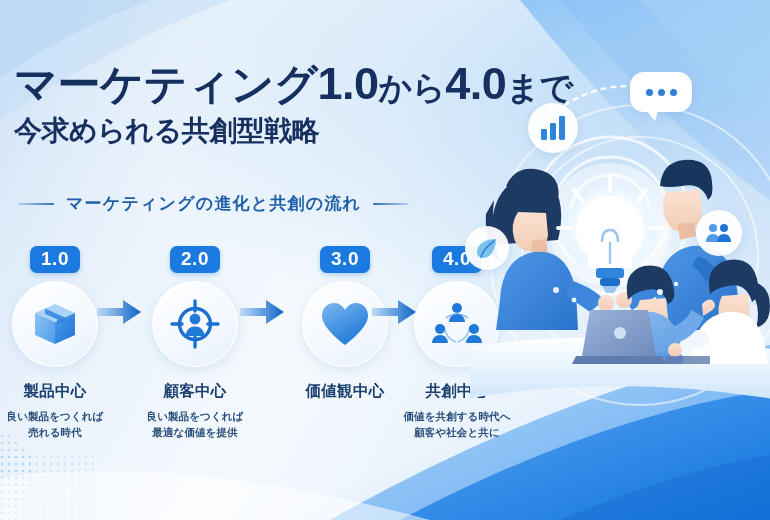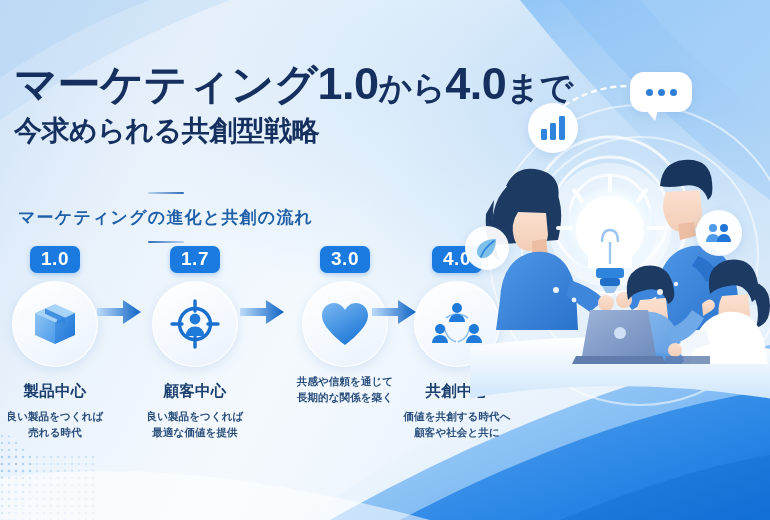--- a/index.html
+++ b/index.html
@@ -25,21 +25,21 @@
     position:absolute; left:14px; top:58px; width:560px;
     color:#152f5e; letter-spacing:-0.5px; line-height:1.16;
   }
   .hl-line { font-size:43px; font-weight:700; white-space:nowrap; }
   .hl-line.l2 { font-size:28px; margin-top:5px; }
   .hl-sm { font-size:33px; font-weight:700; }
   .hl-num { font-size:45px; font-weight:700; }
 
   .sub-wrap {
     position:absolute; left:18px; top:192px;
-    display:flex; align-items:center; gap:12px;flex-direction:column;
+    display:flex; align-items:center; gap:12px;
   }
   .sub-dash { width:36px; height:2px; background:linear-gradient(90deg,#b9d3ef,#2f6fb8); border-radius:2px; }
   .sub-dash.right { background:linear-gradient(90deg,#2f6fb8,#b9d3ef); }
   .sub-text { font-size:17px; font-weight:700; color:#1f5fa8; letter-spacing:1.2px; white-space:nowrap; }
 
   
   .steps { position:absolute; left:0; top:246px; width:520px; height:230px; }
   .step { position:absolute; top:0; width:132px; text-align:center; }
   .badge {
     display:inline-block; min-width:46px; padding:2px 11px 3px;
@@ -179,21 +179,21 @@
       <defs>
           <linearGradient id="ar1" x1="0" y1="0" x2="1" y2="0">
         <stop offset="0" stop-color="#bcdcf8"></stop>
             <stop offset="1" stop-color="#0f63c6"></stop>
           </linearGradient>
         </defs>
       <path d="M0 10 L26 10 L26 2 L44 14 L26 26 L26 18 L0 18 Z" fill="url(#ar1)"></path>
     </svg>
 
     <div class="step" style="left:129px;">
-      <span class="badge">1.7</span>
+      <span class="badge">2.0</span>
       <div class="circ">
         <svg width="52" height="52" viewBox="0 0 52 52">
           <g fill="none" stroke="#1a6fcf" stroke-width="3.4">
             <circle cx="26" cy="26" r="15.5"></circle>
           </g>
           <g stroke="#1a6fcf" stroke-width="3.4" stroke-linecap="round">
             <line x1="26" y1="3" x2="26" y2="13"></line>
             <line x1="26" y1="39" x2="26" y2="49"></line>
             <line x1="3" y1="26" x2="13" y2="26"></line>
             <line x1="39" y1="26" x2="49" y2="26"></line>
@@ -225,24 +225,21 @@
         <svg width="50" height="46" viewBox="0 0 50 46">
           <defs>
               <linearGradient id="ht" x1="0" y1="0" x2="0.6" y2="1">
             <stop offset="0" stop-color="#7bb8f2"></stop>
                 <stop offset="1" stop-color="#2079d7"></stop>
               </linearGradient>
             </defs>
           <path d="M25 44 C7 30 2 21 2 14.5 C2 7 7.6 2 14 2 C18.8 2 22.7 4.8 25 9 C27.3 4.8 31.2 2 36 2 C42.4 2 48 7 48 14.5 C48 21 43 30 25 44 Z" fill="url(#ht)"></path>
         </svg>
       </div>
-      <div class="s-desc">
-        <div>共感や信頼を通じて</div>
-        <div>長期的な関係を築く</div>
-      </div>
+      <div class="s-title">価値観中心</div>
     </div>
 
     <svg class="arrow" style="left:372px;" viewBox="0 0 46 28">
       <defs>
           <linearGradient id="ar3" x1="0" y1="0" x2="1" y2="0">
         <stop offset="0" stop-color="#bcdcf8"></stop>
             <stop offset="1" stop-color="#0f63c6"></stop>
           </linearGradient>
         </defs>
       <path d="M0 10 L26 10 L26 2 L44 14 L26 26 L26 18 L0 18 Z" fill="url(#ar3)"></path>

